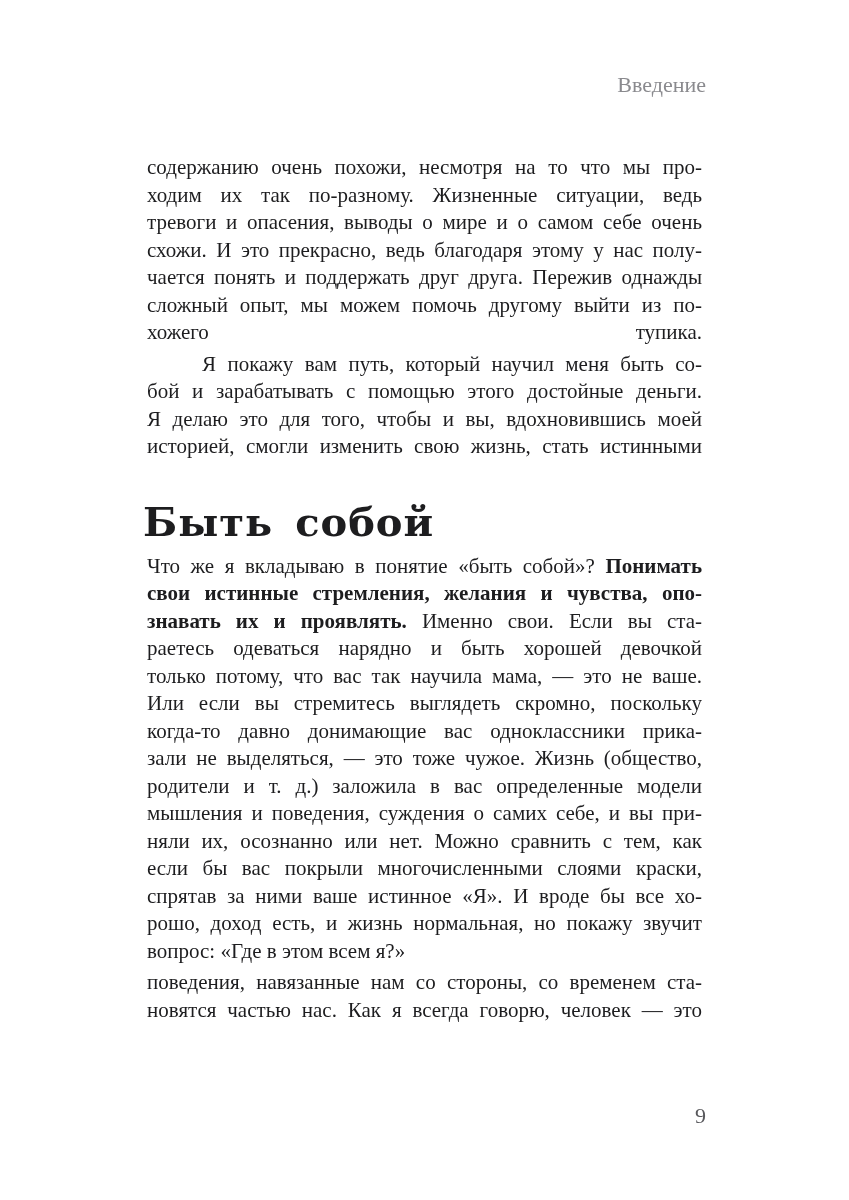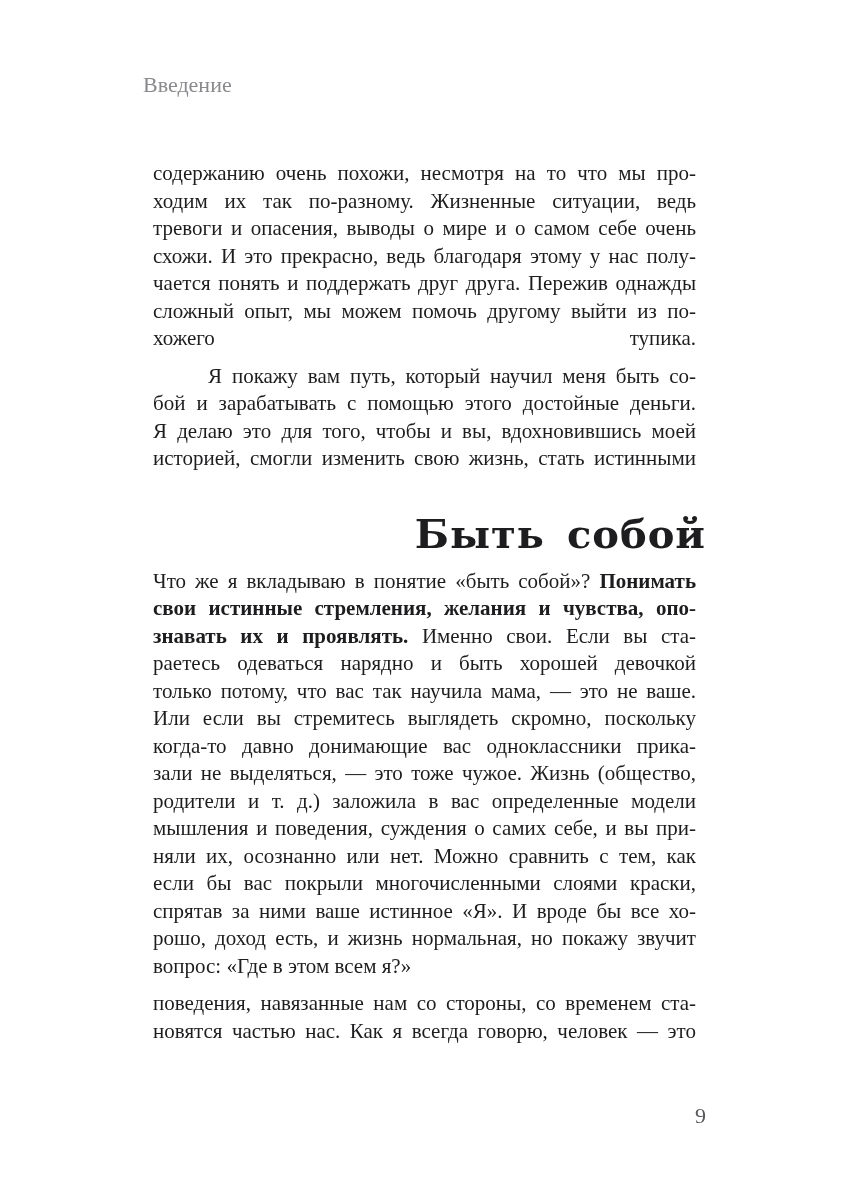--- a/index.html
+++ b/index.html
@@ -14,50 +14,49 @@
     position:relative;
     width:849px;height:1200px;
     margin:0 auto;
     background:var(--bg-color);
     font-family:"Liberation Serif", serif;
     overflow:hidden;
   }
   .running-header{
     position:absolute;
     top:72px;left:143px;width:563px;
-    text-align:left;
+    text-align:right;
     font-size:22px;
     color:var(--muted-color);
   }
   .page-content{
     position:absolute;
     top:150px;left:143px;width:563px;
   }
-  .paragraph{margin:10px;}
+  .paragraph{margin:4px;}
   .line{
     font-size:21px;
     line-height:27.5px;
     color:var(--text-color);
     text-align:justify;
     text-align-last:justify;
     text-justify:inter-word;
   }
   .line.indent{text-indent:55px;}
   .line.para-end{text-align-last:left;}
   .line .bold{font-weight:bold;}
   .section-heading{
     font-family:"DejaVu Serif", serif;
     font-weight:bold;
     font-size:40px;
     line-height:48px;
     margin:37px 0 7px 0;
     color:var(--text-color);
     letter-spacing:1px;
     word-spacing:7px;
-    text-align:right;
   }
   .page-number{
     position:absolute;
     top:1103px;left:143px;width:563px;
     text-align:right;
     font-size:22px;
     color:var(--pagenum-color);
   }
 </style>
 </head>

